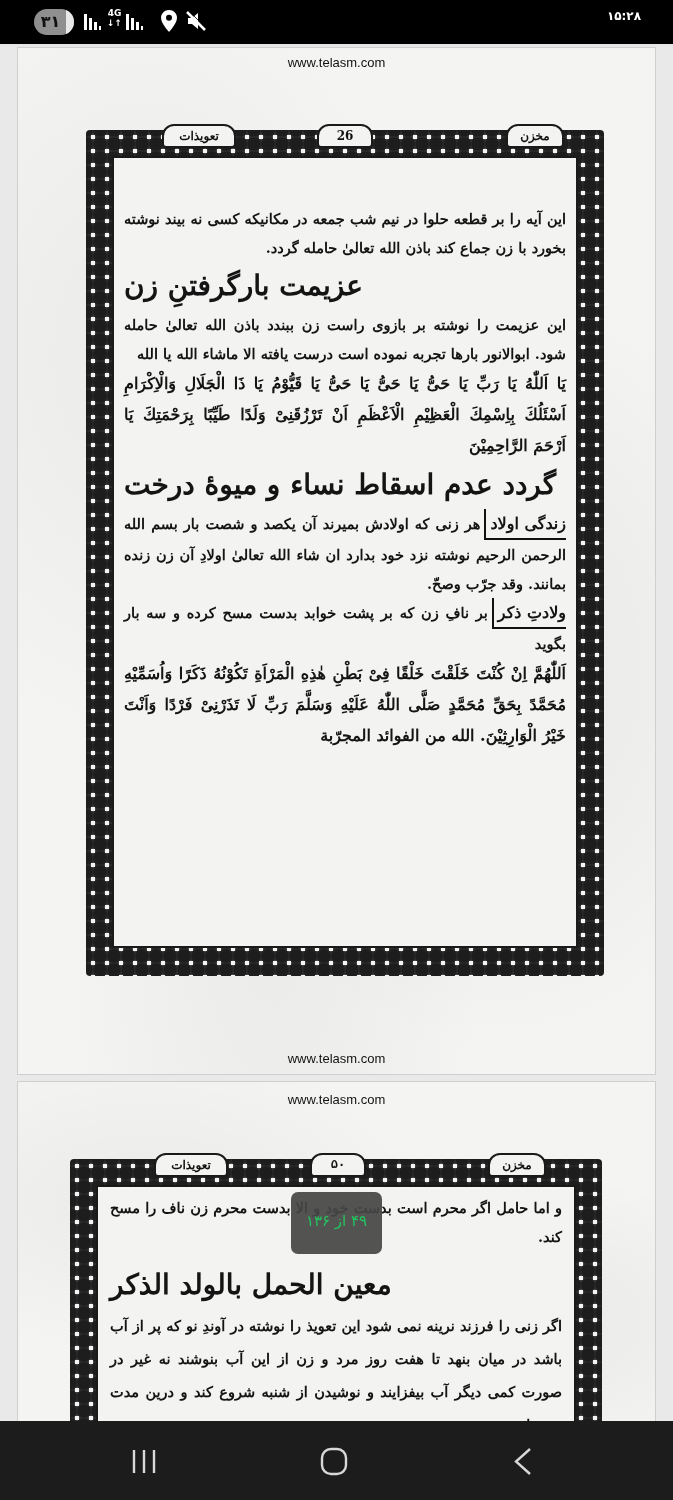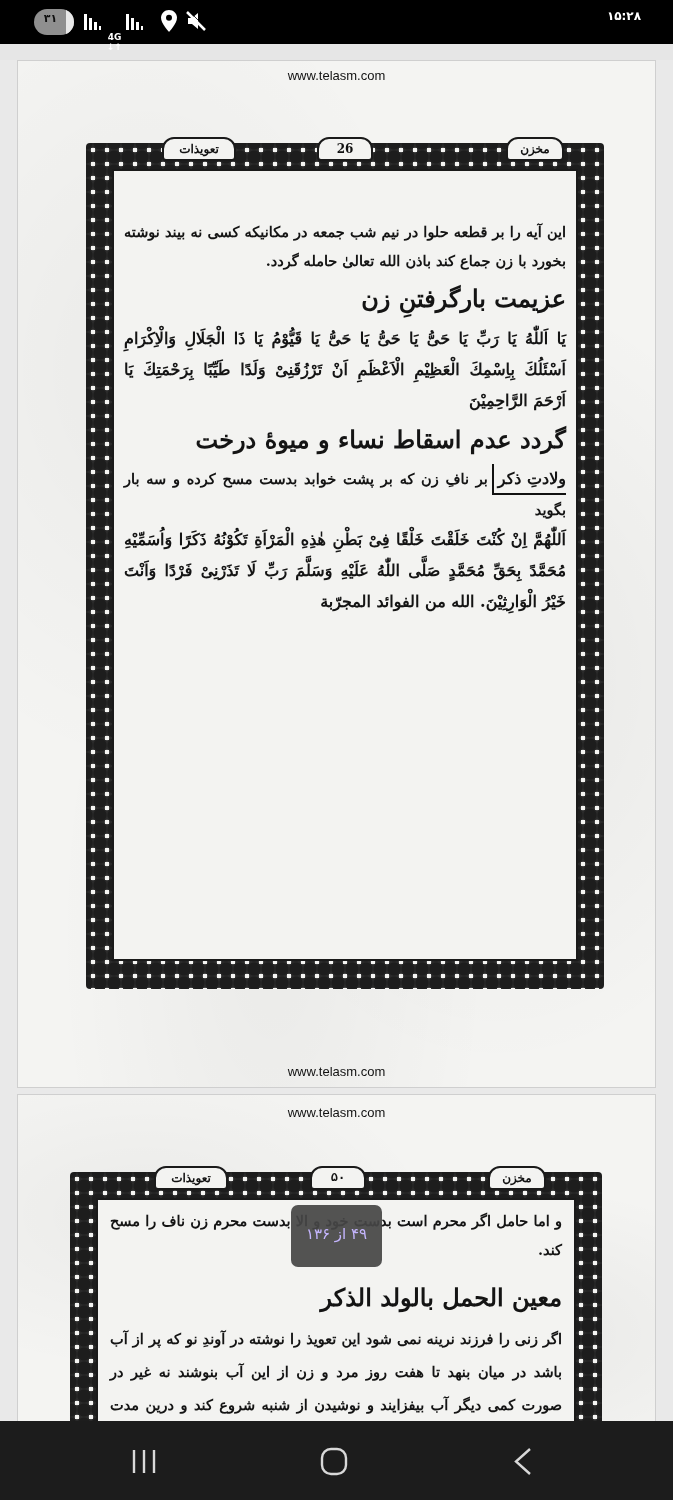--- a/index.html
+++ b/index.html
@@ -3,30 +3,30 @@
 <meta charset="utf-8">
 <style>
   * { box-sizing: border-box; margin: 0; padding: 0; }
   html, body { width: 673px; height: 1500px; overflow: hidden; background: #e6e6e6; }
   body { position: relative; font-family: "DejaVu Sans", sans-serif; }
 
   
   .status-bar { position: absolute; top: 0; left: 0; width: 673px; height: 44px; background: #000; color: #fff; }
   .battery { position: absolute; left: 34px; top: 9px; width: 40px; height: 26px; border-radius: 13px; background: #8f8f8f; overflow: hidden; }
   .battery .fill-light { position: absolute; right: 0; top: 0; width: 8px; height: 100%; background: #e8e8e8; }
-  .battery span { position: absolute; left: 0; width: 33px; top: 3px; text-align: center; font-size: 11px; font-weight: bold; color: #111; }
+  .battery span { position: absolute; left: 0; width: 33px; top: 3px; text-align: center; font-size: 16px; font-weight: bold; color: #111; }
   .sig { position: absolute; top: 12px; display: flex; align-items: flex-end; gap: 2px; height: 18px; }
   .sig i { display: block; width: 3px; background: #fff; }
-  .net-type { position: absolute; left: 107px; top: 8px; font-size: 9px; line-height: 10px; color: #fff; text-align: center; font-weight: bold; margin-top: 24px; }
+  .net-type { position: absolute; left: 107px; top: 8px; font-size: 9px; line-height: 10px; color: #fff; text-align: center; font-weight: bold; }
   .loc-icon { position: absolute; left: 161px; top: 10px; width: 16px; height: 22px; }
   .mute-icon { position: absolute; left: 185px; top: 10px; width: 22px; height: 22px; }
   .clock { position: absolute; right: 32px; top: 9px; font-size: 12px; font-weight: bold; color: #fff; letter-spacing: 1px; }
 
   
-  .viewer { position: absolute; top: 60px; left: 0; width: 673px; height: 1377px; background: #e9e9e9; overflow: hidden; }
+  .viewer { position: absolute; top: 47px; left: 0; width: 673px; height: 1377px; background: #e9e9e9; overflow: hidden; }
   .page { position: absolute; left: 17px; width: 639px; background: #f4f4f2; border: 1px solid #cfcfcf;
           background-image:
             radial-gradient(ellipse at 20% 30%, rgba(0,0,0,0.04), transparent 40%),
             radial-gradient(ellipse at 75% 60%, rgba(0,0,0,0.05), transparent 45%),
             radial-gradient(ellipse at 40% 85%, rgba(0,0,0,0.04), transparent 40%); }
   .page1 { top: 0; height: 1028px; }
   .page2 { top: 1034px; height: 400px; }
   .watermark { position: absolute; left: 0; width: 100%; text-align: center; font-family: "Liberation Sans", sans-serif; font-size: 13px; color: #111; }
 
   
@@ -35,26 +35,26 @@
              radial-gradient(circle at 50% 50%, #f4f4f2 2.2px, transparent 2.6px),
              radial-gradient(circle at 50% 50%, #1d1d1d 6px, transparent 7px);
            background-size: 14px 14px, 14px 14px;
            background-position: 0 0, 7px 7px; }
   .frame-inner { position: absolute; background: #f3f3f1; border: 2px solid #1a1a1a; }
   .crest { position: absolute; top: -6px; height: 24px; padding: 0 10px; background: #f3f3f1; border: 2px solid #1a1a1a; border-radius: 12px 12px 4px 4px;
            font-family: "DejaVu Serif", serif; font-size: 12px; font-weight: bold; line-height: 20px; color: #111; text-align: center; direction: rtl; }
 
   .content { position: absolute; direction: rtl; text-align: justify; font-family: "DejaVu Serif", serif; color: #141414; }
   .content p { font-size: 14.5px; line-height: 29px; font-weight: bold; }
-  .content .heading { text-align: right; font-size: 24px; line-height: 40px; font-weight: bold; margin: 4px 0; }
+  .content .heading { text-align: left; font-size: 28px; line-height: 40px; font-weight: bold; margin: 4px 0; }
   .content .verse { font-size: 16px; line-height: 31px; font-weight: bold; }
   .boxed-label { display: inline-block; border-left: 2px solid #111; border-bottom: 2px solid #111; padding: 0 0 0 4px; margin-left: 4px; font-size: 16px; }
 
   
-  .toast { position: absolute; left: 291px; top: 1145px; width: 91px; height: 62px; background: rgba(70,70,70,0.93); border-radius: 7px; color: #c4b5fd; font-size: 15px; text-align: center; line-height: 58px; direction: rtl; }
+  .toast { position: absolute; left: 291px; top: 1145px; width: 91px; height: 62px; background: rgba(70,70,70,0.93); border-radius: 7px; color: #22c55e; font-size: 15px; text-align: center; line-height: 58px; direction: rtl; }
 
   
   .nav-bar { position: absolute; top: 1421px; left: 0; width: 673px; height: 79px; background: #1c1c1c; }
   .nav-btn { position: absolute; top: 22px; width: 60px; height: 36px; cursor: pointer; }
   .nav-recents { left: 115px; }
   .nav-home { left: 304px; }
   .nav-back { left: 492px; }
 </style>
 </head>
 <body>
@@ -99,22 +99,26 @@
 
     <div class="frame" style="left:68px; top:82px; width:518px; height:846px;">
       <div class="crest" style="right:40px; width:58px;">مخزن</div>
       <div class="crest" style="left:231px; width:56px;">26</div>
       <div class="crest" style="left:76px; width:74px;">تعویذات</div>
 
       <div class="frame-inner" style="left:26px; top:26px; width:466px; height:792px;">
         <div class="content" style="left:10px; right:10px; top:6px;margin-top:40px;">
           <p>این آیه را بر قطعه حلوا در نیم شب جمعه در مکانیکه کسی نه بیند نوشته بخورد با زن جماع کند باذن الله تعالیٰ حامله گردد.</p>
           <div class="heading">عزیمت بارگرفتنِ زن</div>
+          <p>این عزیمت را نوشته بر بازوی راست زن ببندد باذن الله تعالیٰ حامله شود. ابوالانور بارها تجربه نموده است درست یافته الا ماشاء الله یا الله</p>
           <div class="verse">یَا اَللّٰهُ یَا رَبِّ یَا حَیُّ یَا حَیُّ یَا حَیُّ یَا قَیُّوْمُ یَا ذَا الْجَلَالِ وَالْاِکْرَامِ اَسْئَلُكَ بِاِسْمِكَ الْعَظِیْمِ الْاَعْظَمِ اَنْ تَرْزُقَنِیْ وَلَدًا طَیِّبًا بِرَحْمَتِكَ یَا اَرْحَمَ الرَّاحِمِیْنَ</div>
           <div class="heading">گردد عدم اسقاط نساء و میوهٔ درخت</div>
+          <p>
+            <span class="boxed-label">زندگی اولاد</span><span>هر زنی که اولادش بمیرند آن یکصد و شصت بار بسم الله الرحمن الرحیم نوشته نزد خود بدارد ان شاء الله تعالیٰ اولادِ آن زن زنده بمانند. وقد جرّب وصحّ.</span>
+          </p>
           <p>
             <span class="boxed-label">ولادتِ ذکر</span><span>بر نافِ زن که بر پشت خوابد بدست مسح کرده و سه بار بگوید</span>
           </p>
           <div class="verse">اَللّٰهُمَّ اِنْ کُنْتَ خَلَقْتَ خَلْقًا فِیْ بَطْنِ هٰذِهِ الْمَرْاَةِ تَکُوْنُهُ ذَکَرًا وَاُسَمِّیْهِ مُحَمَّدً بِحَقِّ مُحَمَّدٍ صَلَّی اللّٰهُ عَلَیْهِ وَسَلَّمَ رَبِّ لَا تَذَرْنِیْ فَرْدًا وَاَنْتَ خَیْرُ الْوَارِثِیْنَ. الله من الفوائد المجرّبة</div>
         </div>
       </div>
     </div>
 
     <div class="watermark" style="top:1003px">www.telasm.com</div>
   </div>

